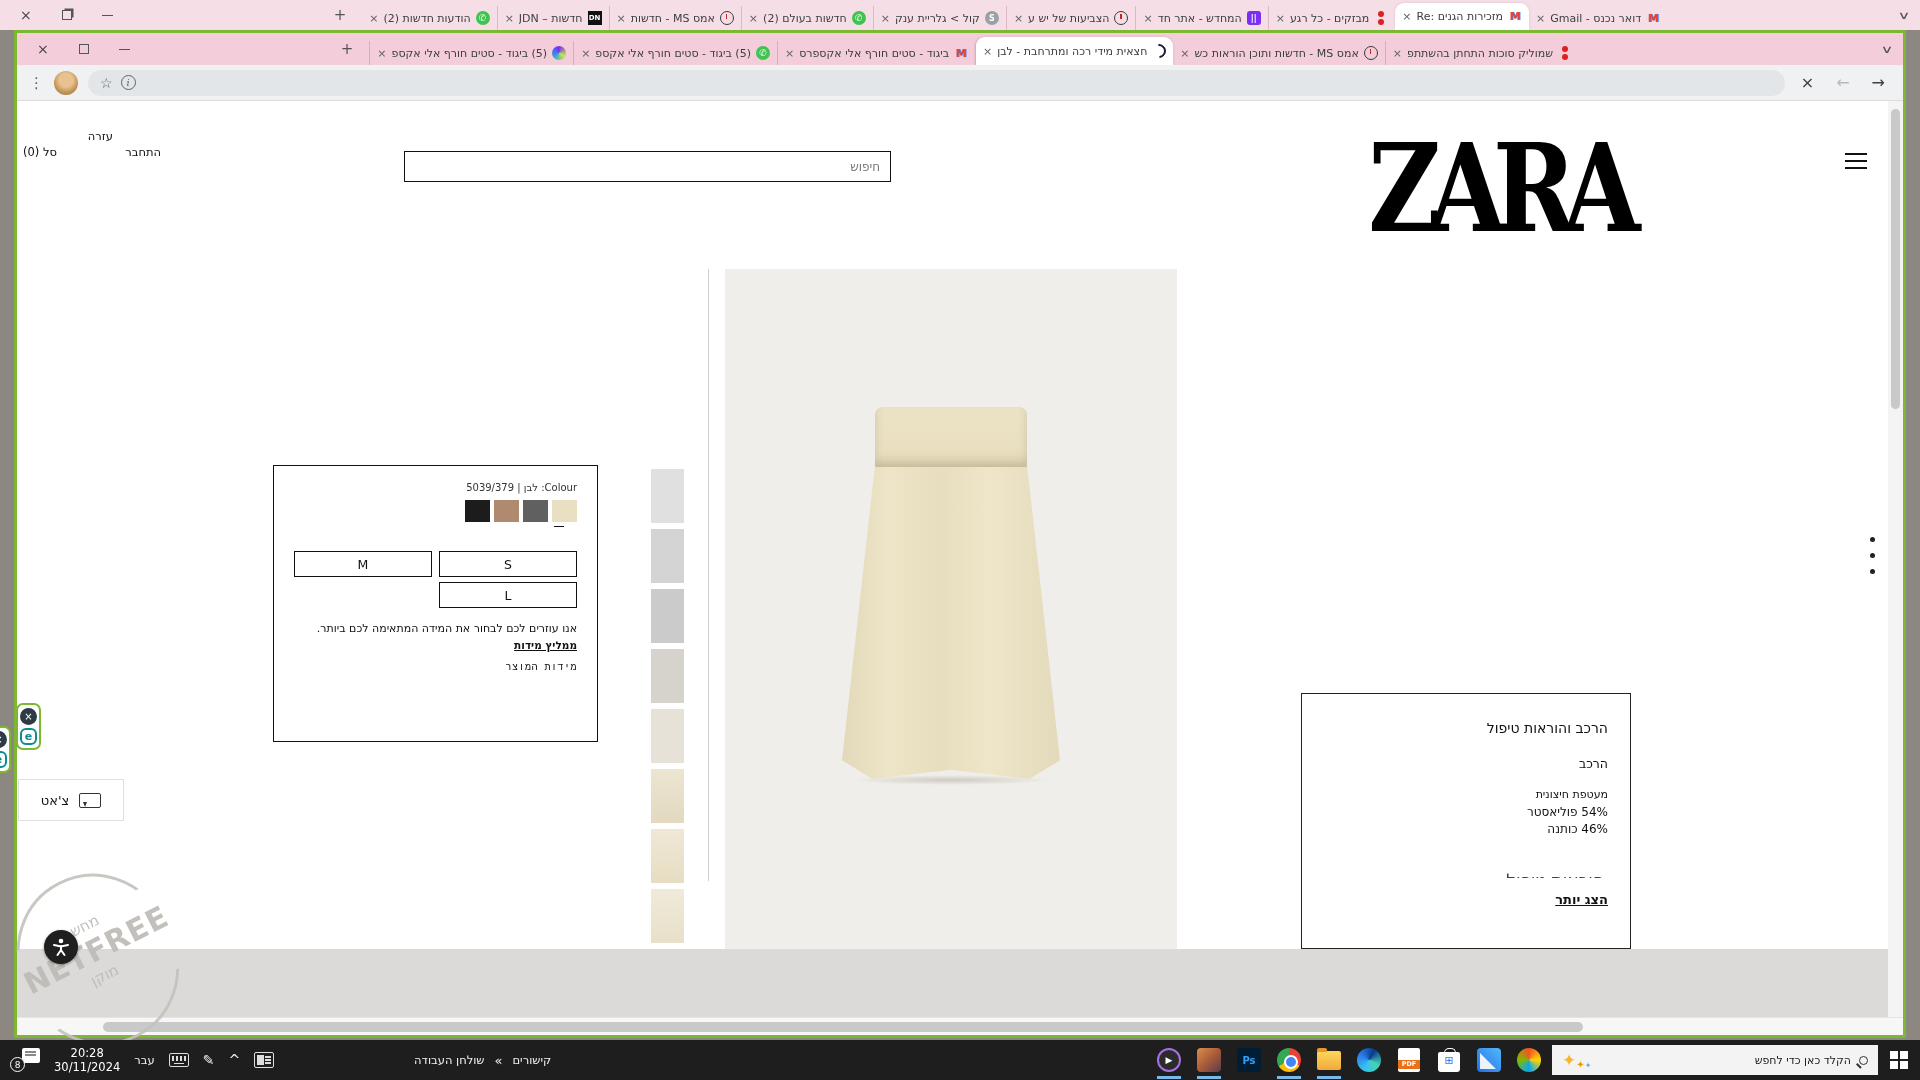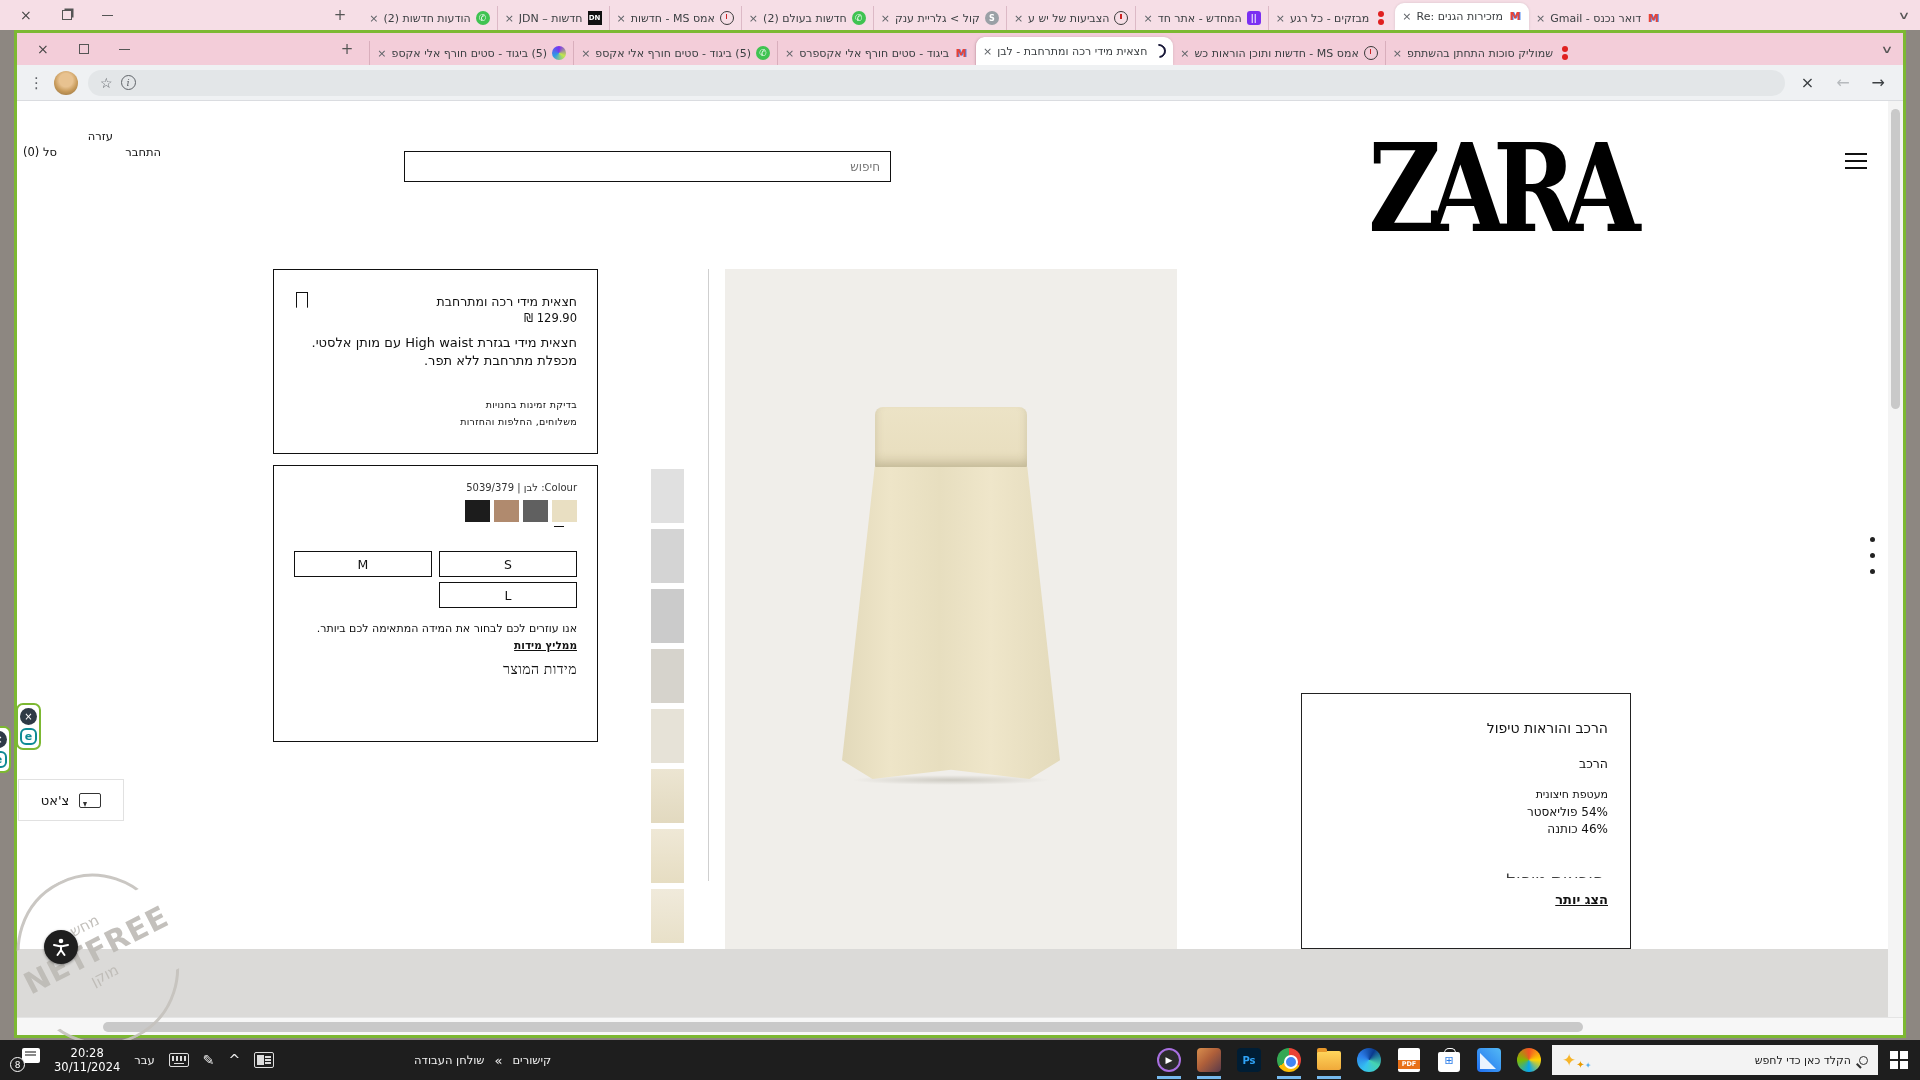--- a/index.html
+++ b/index.html
@@ -74,21 +74,21 @@
   .plink{position:absolute;right:20px;font-size:9.5px;color:#111;letter-spacing:.3px}
 
   .colour-line{position:absolute;right:20px;top:16px;font-size:10px;color:#333}
   .swatches{position:absolute;right:20px;top:34px;display:flex;gap:4px;direction:ltr}
   .swatch{width:25px;height:22px}
   .swatch.selected{position:relative}
   .swatch.selected::after{content:"";position:absolute;left:2px;bottom:-5px;width:10px;height:1.5px;background:#111}
   .sizebtn{position:absolute;height:26px;border:1px solid #111;background:#fff;font-size:12.5px;display:flex;align-items:center;justify-content:center;color:#111}
   .sizehelp{position:absolute;right:20px;top:156px;font-size:11px;color:#111}
   .sizereco{position:absolute;right:20px;top:173px;font-size:10.5px;color:#111;text-decoration:underline;font-weight:bold}
-  .measures{position:absolute;right:20px;top:196px;font-size:14px;letter-spacing:.5px;color:#111;font-family:Liberation Serif, serif}
+  .measures{position:absolute;right:20px;top:196px;font-size:10px;letter-spacing:.5px;color:#111;font-family:Liberation Mono, monospace}
   .addcart{position:absolute;left:0;right:0;bottom:0;height:37px;border-top:1px solid #111;display:flex;align-items:center;justify-content:center;font-size:13px;color:#111}
 
   .thumbcol{position:absolute;left:634px;top:368px;width:33px;display:flex;flex-direction:column;gap:6px}
   .thumb{width:33px;height:54px;filter:blur(.3px)}
   .vline{position:absolute;left:691px;top:168px;width:1px;height:612px;background:#cfcfcf}
 
   .mainimg{position:absolute;left:708px;top:168px;width:452px;height:680px;background:#f0eeea;overflow:hidden}
   .skirt{position:absolute;left:50%;top:138px;transform:translateX(-50%);width:220px}
   .waistband{width:152px;height:62px;margin:0 auto;background:linear-gradient(180deg,#ece3c6 0%,#e9dfc0 70%,#ddd2b0 100%);border-radius:8px 8px 4px 4px;box-shadow:inset 0 -6px 8px rgba(120,110,80,.25)}
   .skirtbody{width:218px;height:312px;margin:-2px auto 0;background:linear-gradient(90deg,#e2d9ba 0%,#eee5c8 22%,#e7debf 45%,#efe6ca 68%,#e3dabb 100%);clip-path:polygon(15% 0,85% 0,100% 94%,86% 100%,50% 97%,14% 100%,0 94%);}
@@ -300,28 +300,20 @@
     <div class="zsearch">
       <input placeholder="חיפוש" style="">
     </div>
     <div class="zlogo">ZARA</div>
     <div class="burger">
         <span></span>
         <span></span>
         <span></span>
       </div>
 
-    <div class="card" style="left:256px;top:168px;width:325px;height:185px">
-      <span class="bookmark"></span>
-      <div class="ptitle">חצאית מידי רכה ומתרחבת</div>
-      <div class="pprice">129.90 ₪</div>
-      <div class="pdesc">חצאית מידי בגזרת High waist עם מותן אלסטי. מכפלת מתרחבת ללא תפר.</div>
-      <span class="plink" style="top:129px">בדיקת זמינות בחנויות</span>
-      <span class="plink" style="top:146px">משלוחים, החלפות והחזרות</span>
-    </div>
 
     <div class="card" style="left:256px;top:364px;width:325px;height:277px">
       <div class="colour-line">Colour: לבן | 5039/379</div>
       <div class="swatches">
         <span class="swatch" style="background:#1c1c1c"></span>
         <span class="swatch" style="background:#b08a6e"></span>
         <span class="swatch" style="background:#606060"></span>
         <span class="swatch selected" style="background:#e9dfc2"></span>
       </div>
       <div class="sizebtn" style="right:20px;top:85px;width:138px">S</div>

